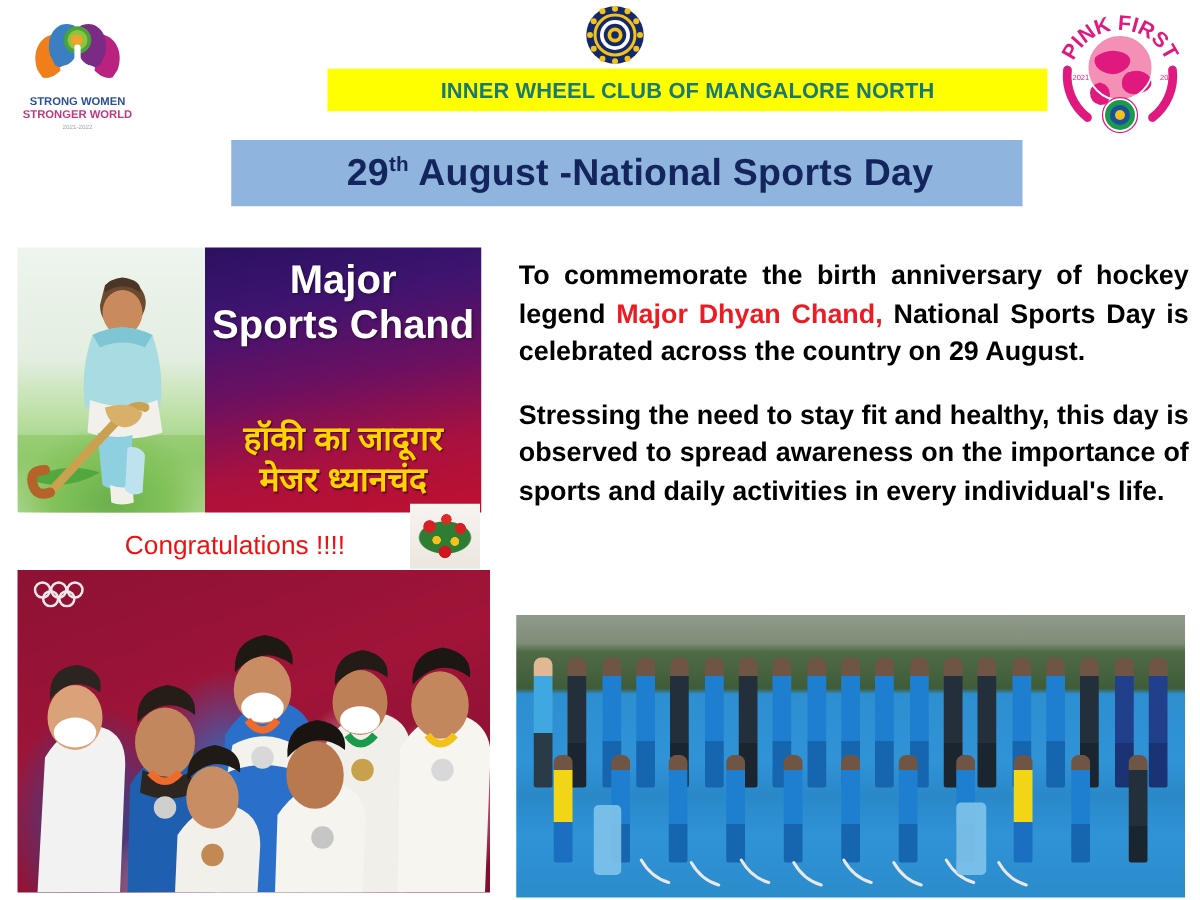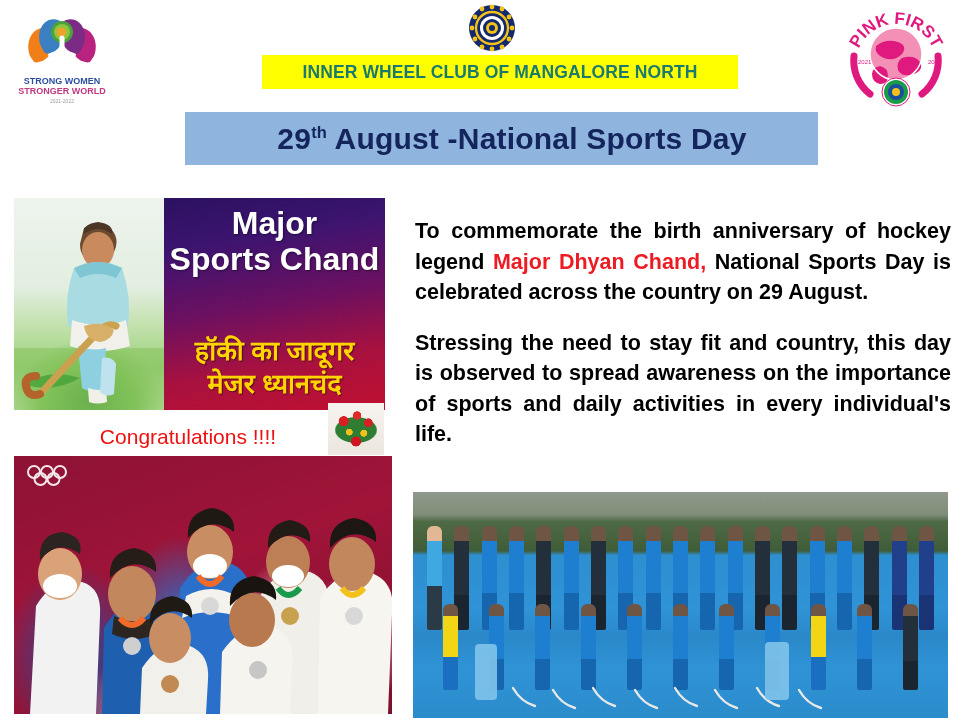--- a/index.html
+++ b/index.html
@@ -37,21 +37,21 @@
   .logo-right {
     position: absolute;
     left: 840px; top: 2px;
     width: 112px; height: 110px;
   }
 
   
   .club-band {
     position: absolute;
     left: 262px; top: 55px;
-    width: 476px; height: 34px;
+    width: 576px; height: 34px;
     background: #ffff00;
     display: flex;
     align-items: center;
     justify-content: center;
   }
   .club-band-text {
     color: #1a7a6e;
     font-size: 17.5px;
     font-weight: bold;
     letter-spacing: 0.1px;
@@ -76,21 +76,21 @@
   }
   .title-band-text sup {
     font-size: 0.55em;
     vertical-align: super;
     line-height: 0;
   }
 
   
   .body-text {
     position: absolute;
-    left: 415px; top: 216px;
+    left: 415px; top: 205px;
     width: 536px;
   }
   .para {
     color: #000000;
     font-size: 21.5px;
     font-weight: bold;
     line-height: 1.42;
     text-align: justify;
     text-align-last: left;
     margin: 0;
@@ -303,21 +303,21 @@
   <div class="club-band">
     <span class="club-band-text">INNER WHEEL CLUB OF MANGALORE NORTH</span>
   </div>
 
   <div class="title-band">
     <span class="title-band-text"><span>29</span><sup>th</sup><span> August -National Sports Day</span></span>
   </div>
 
   <div class="body-text">
     <p class="para"><span>To commemorate the birth anniversary of hockey legend </span><span class="hl-red">Major Dhyan Chand,</span><span> National Sports Day is celebrated across the country on 29 August.</span></p>
-    <p class="para">Stressing the need to stay fit and country, this day is observed to spread awareness on the importance of sports and daily activities in every individual's life.</p>
+    <p class="para">Stressing the need to stay fit and healthy, this day is observed to spread awareness on the importance of sports and daily activities in every individual's life.</p>
   </div>
 
   <div class="img-box" id="dc-painting">
     <svg viewBox="0 0 150 212" width="150" height="212" aria-hidden="true">
       <rect x="0" y="150" width="150" height="62" fill="#86c25c" opacity="0.55"></rect>
       <path d="M10 186 q26 -16 56 -6 q-28 16 -56 6 z" fill="#49a33a" opacity=".85"></path>
       <path d="M70 30 q16 -10 28 2 q8 10 2 22 q-8 12 -22 10 q-12 -4 -12 -18 z" fill="#6b4a2f"></path>
       <ellipse cx="84" cy="52" rx="16" ry="18" fill="#c98a5e"></ellipse>
       <path d="M70 36 q14 -10 28 0 q2 -10 -14 -12 q-16 2 -14 12 z" fill="#4b3526"></path>
       <path d="M60 70 q24 -12 48 0 q10 30 6 58 q-30 10 -60 0 q-4 -30 6 -58 z" fill="#a9dbe3"></path>

